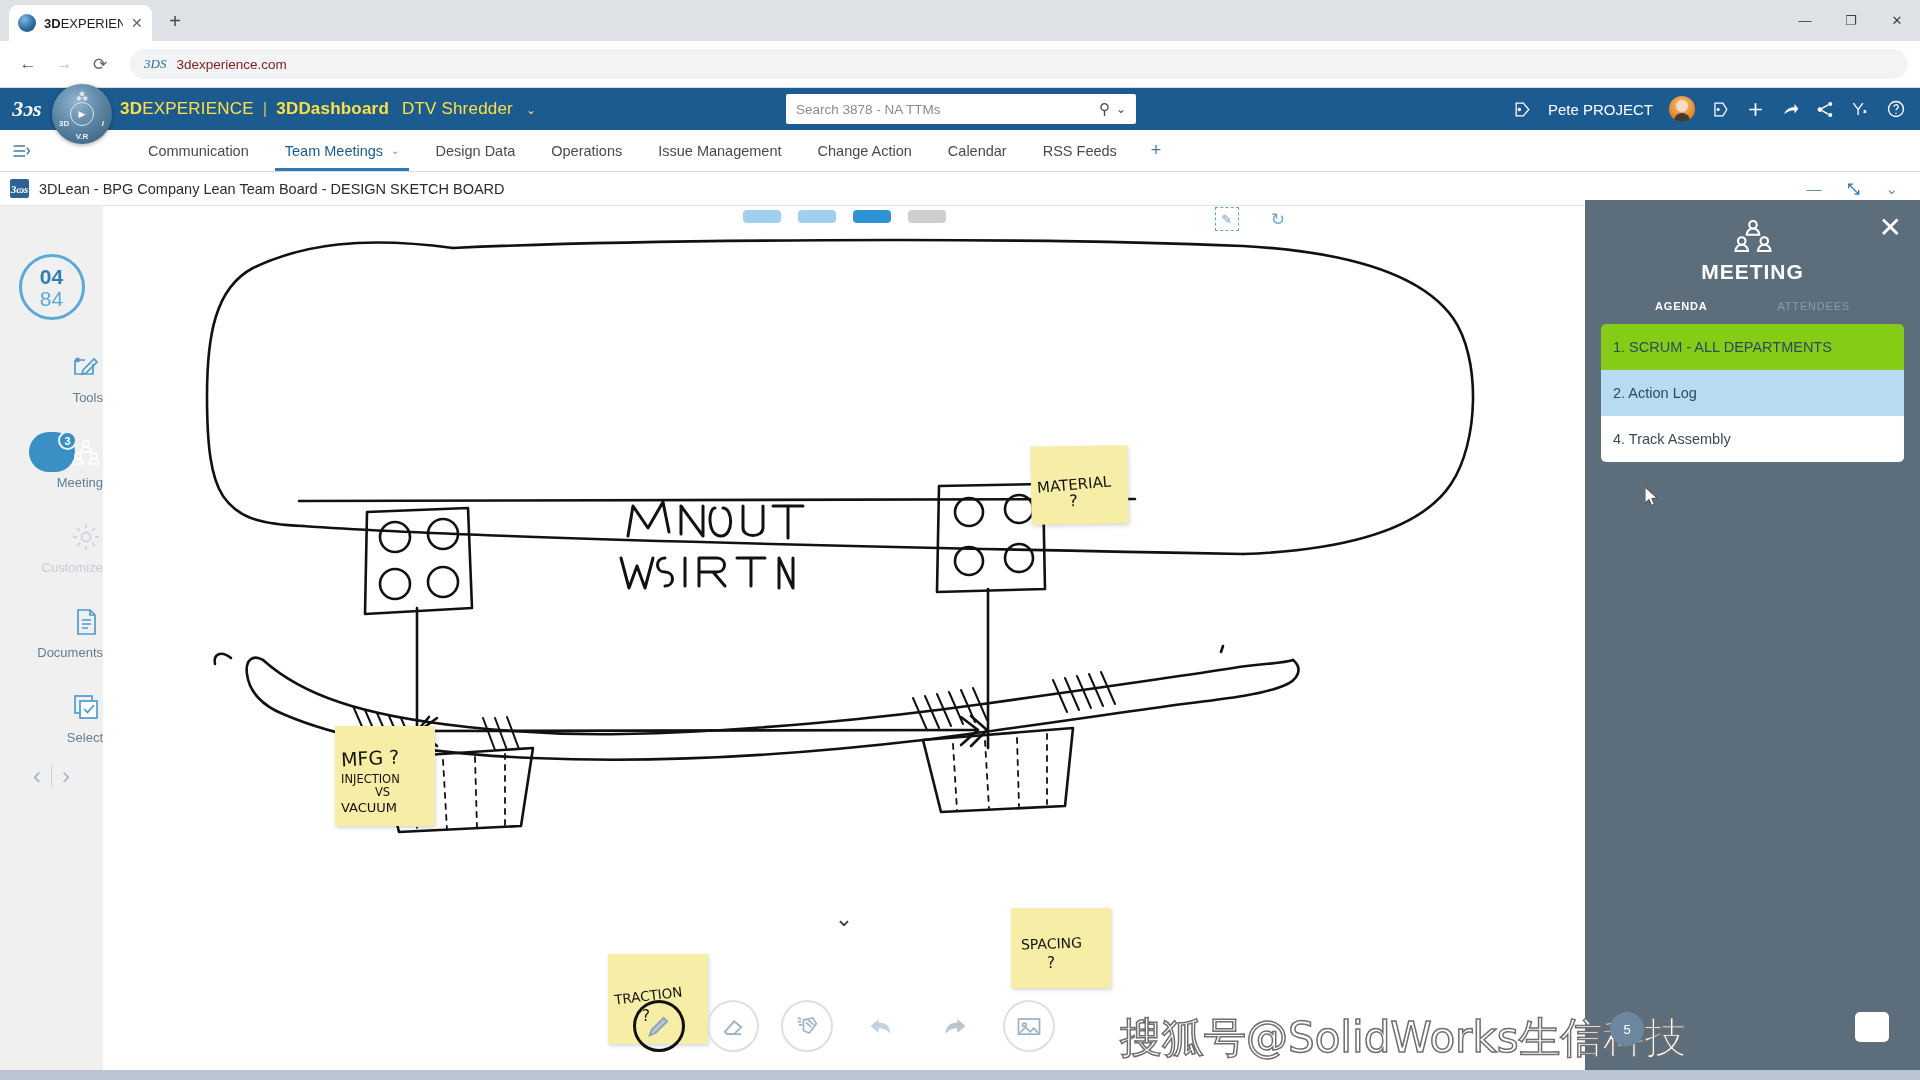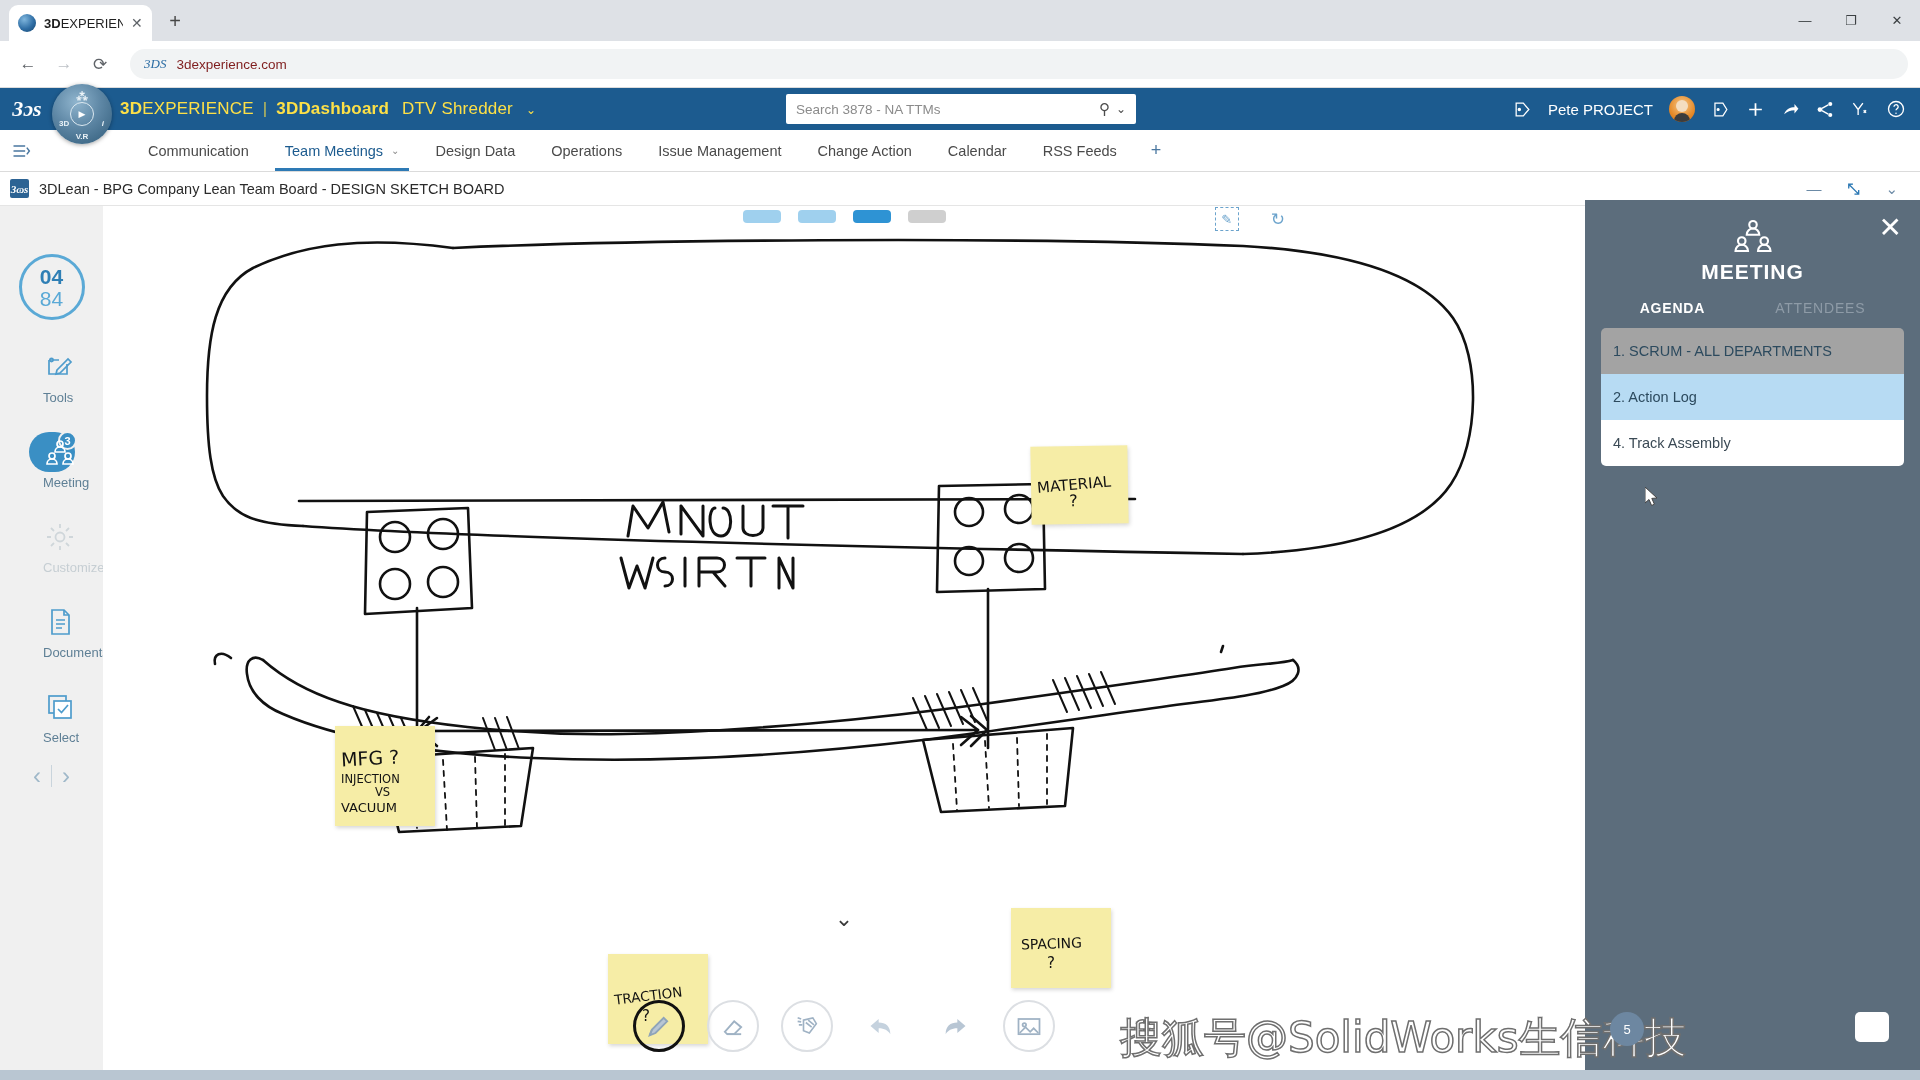--- a/index.html
+++ b/index.html
@@ -166,21 +166,21 @@
   }
   .rail-timer {
     margin-top: 48px; width: 66px; height: 66px; border-radius: 50%;
     border: 3px solid #5aa9d6; display: flex; flex-direction: column;
     align-items: center; justify-content: center; line-height: 1;
   }
   .rail-timer .tmin { font-size: 21px; font-weight: 700; color: #2f7fb5; }
   .rail-timer .tsec { font-size: 21px; font-weight: 400; color: #5aa9d6; margin-top: 1px; }
   .rail-item {
     margin-top: 30px; width: 100%; display: flex; flex-direction: column;
-    align-items: flex-start; gap: 6px; position: relative; padding-left: 43px;
+    align-items: flex-end; gap: 6px; position: relative; padding-left: 43px;
   }
   .rail-item:first-of-type { margin-top: 52px; }
   .rail-glyph { width: 34px; height: 34px; color: #4e9ccc; display: flex; align-items: center; justify-content: center; }
   .rail-glyph svg { width: 32px; height: 32px; }
   .rail-label { font-size: 13px; color: #5e7f95; }
   .rail-item.dim .rail-glyph { color: #cfd6da; }
   .rail-item.dim .rail-label { color: #c6ced3; }
   .rail-item.active .rail-glyph { color: #fff; }
   .rail-badge {
     position: absolute; top: -4px; left: 58px; width: 19px; height: 19px; border-radius: 50%;
@@ -237,26 +237,26 @@
   .dtool svg { width: 28px; height: 28px; }
 
   
   .meeting-panel {
     position: absolute; top: 200px; right: 0; width: 335px; height: 880px;
     background: #5c6d7c; color: #fff;
   }
   .mp-close { position: absolute; top: 14px; right: 18px; font-size: 28px; font-weight: 300; line-height: 1; color: #fff; }
   .mp-icon { margin: 16px auto 0; width: 46px; height: 40px; display: block; }
   .mp-title { text-align: center; font-size: 21px; font-weight: 700; letter-spacing: 1px; margin-top: 4px; }
-  .mp-tabs { display: flex; justify-content: center; gap: 70px; margin-top: 16px; font-size: 14px; letter-spacing: .8px; }
+  .mp-tabs { display: flex; justify-content: center; gap: 70px; margin-top: 16px; font-size: 11px; letter-spacing: .8px; }
   .mp-tab.active { font-weight: 700; color: #fff; }
   .mp-tab.idle { color: #8e9ba7; }
   .mp-agenda { margin: 12px 16px 0; border-radius: 5px; overflow: hidden; }
   .mp-row { height: 46px; display: flex; align-items: center; padding-left: 12px; font-size: 14.5px; }
-  .mp-row.l1 { background: #a3a3a3; color: #2c4a5e; }
+  .mp-row.l1 { background: #84cc16; color: #2c4a5e; }
   .mp-row.l2 { background: #b7dbf3; color: #2c4a5e; }
   .mp-row.l3 { background: #2e93d4; color: #fff; font-weight: 700; }
   .mp-row.l4 { background: #ffffff; color: #3b4a55; }
   .cursor-arrow { position: absolute; left: 1645px; top: 487px; width: 14px; height: 20px; }
 
   .watermark {
     position: absolute; left: 1120px; top: 1010px;
     font-size: 42px; color: #fff; font-family: "DejaVu Sans", sans-serif;
     -webkit-text-stroke: 1.5px #6f6f6f; white-space: nowrap;
   }

